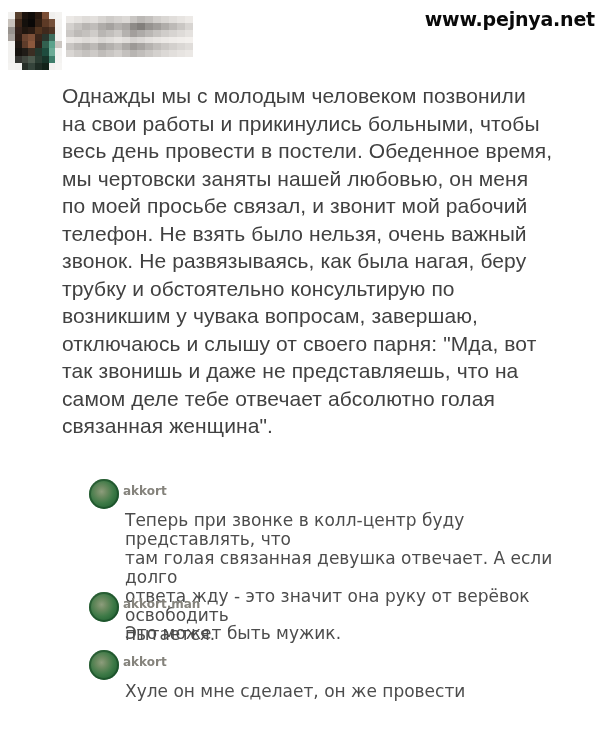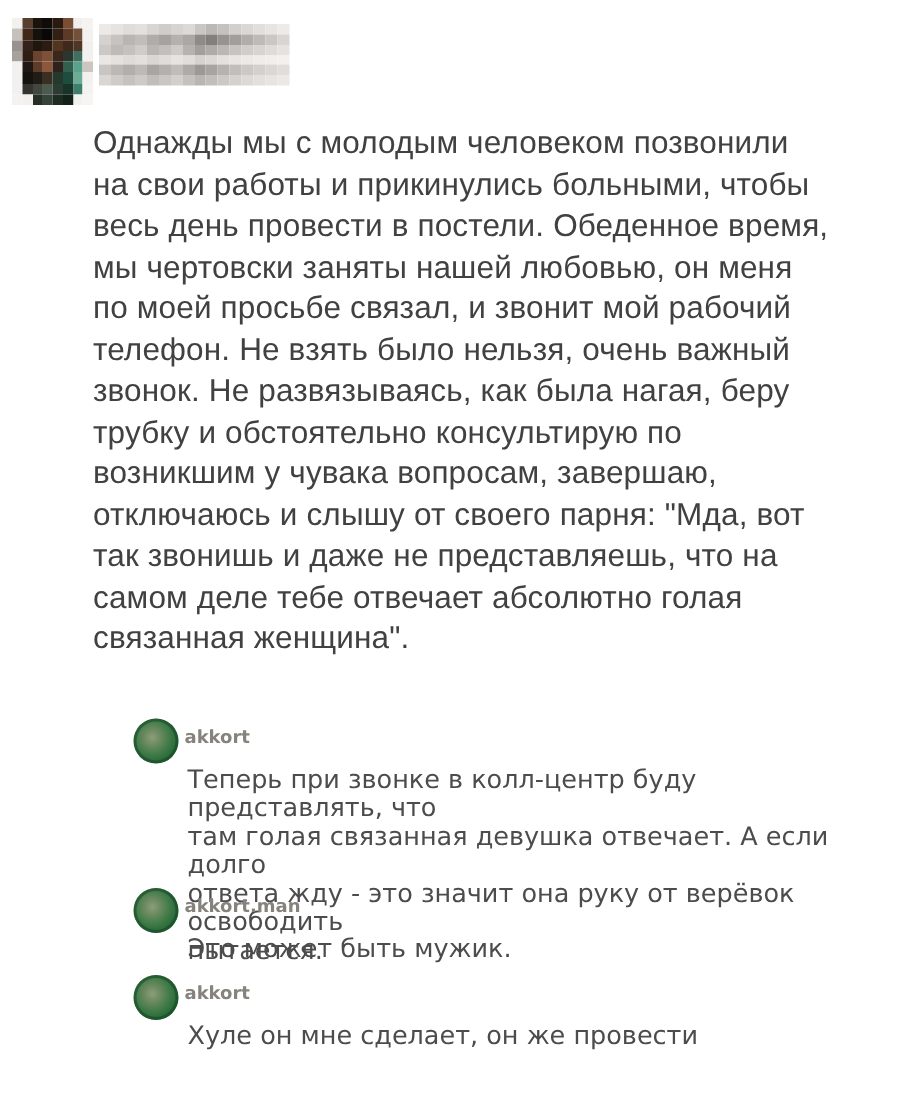--- a/index.html
+++ b/index.html
@@ -45,20 +45,21 @@
     position:absolute; left:36px; top:32px; width:452px;
     font-family:"DejaVu Sans",sans-serif; font-size:17px; line-height:19px;
     color:var(--c-comment,#4c4c4c); white-space:pre-line;
   }
 </style>
 </head>
 <body>
 
 <div class="page">
 
+  <div class="watermark">www.pejnya.net</div>
 
   <div>
     <div class="avatar-mosaic" style="grid-template-columns: repeat(8, 1fr); grid-template-rows: repeat(8, 1fr);">
         <div style="background: rgb(242, 241, 239);"></div>
         <div style="background: rgb(87, 64, 46);"></div>
         <div style="background: rgb(27, 19, 14);"></div>
         <div style="background: rgb(16, 12, 9);"></div>
         <div style="background: rgb(42, 26, 17);"></div>
         <div style="background: rgb(122, 78, 53);"></div>
         <div style="background: rgb(240, 239, 237);"></div>

